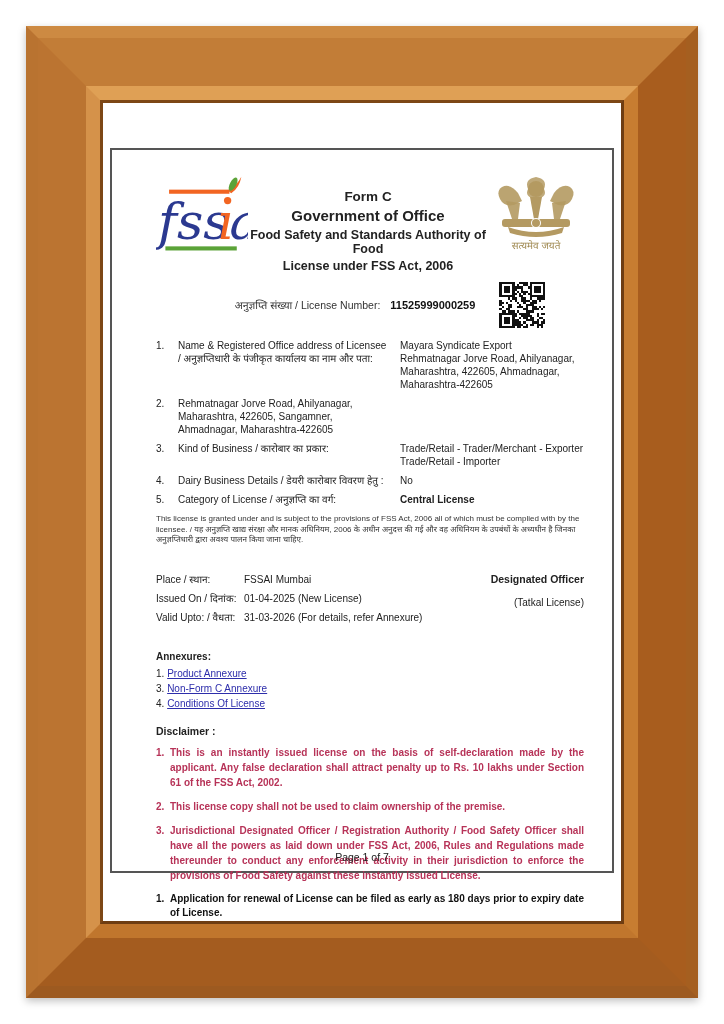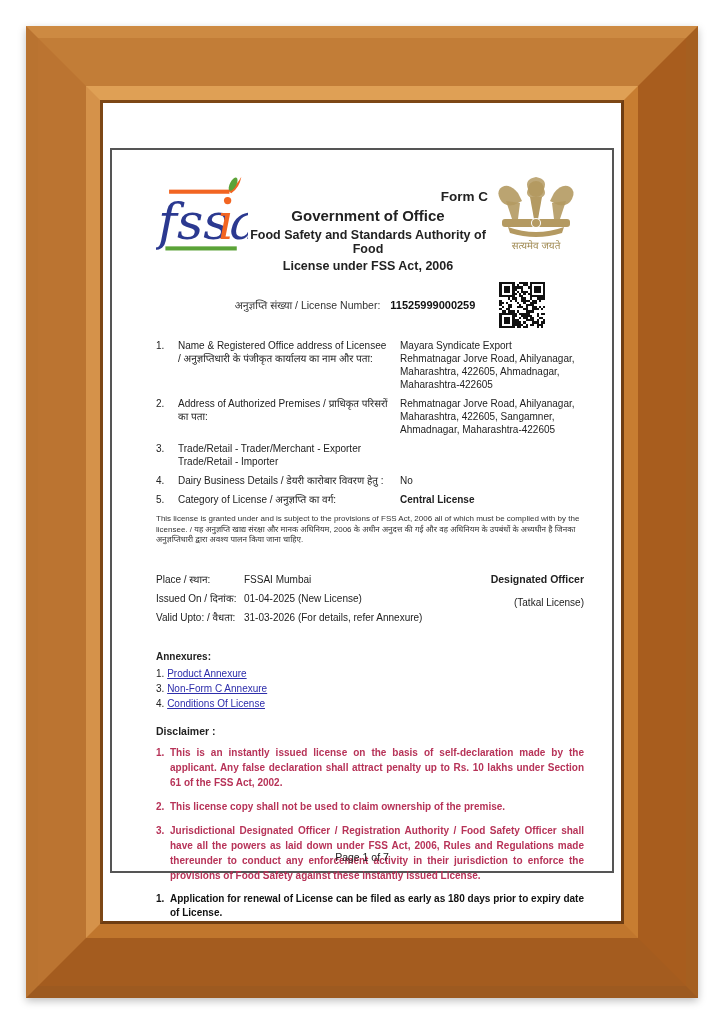--- a/index.html
+++ b/index.html
@@ -15,21 +15,21 @@
 
   
   .paper { width:100%; height:100%; background:#fff; padding:45px 7px 48px 7px; }
   .doc { position:relative; width:100%; height:100%; border:2px solid #555; background:#fff; padding:25px 28px 0 44px;
          color:#222; }
 
   
   .hdr { display:flex; align-items:flex-start; }
   .logo { width:92px; height:86px; flex:0 0 auto; }
   .hdr-center { flex:1 1 auto; text-align:center; padding-top:14px; }
-  .hdr-center .l1 { font-size:13.5px; font-weight:bold;text-align:right; }
+  .hdr-center .l1 { font-size:13.5px; font-weight:bold; }
   .hdr-center .l2 { font-size:15px; font-weight:bold; margin-top:3px; }
   .hdr-center .l3 { font-size:12.5px; font-weight:bold; margin-top:4px; }
   .hdr-center .l4 { font-size:12.5px; font-weight:bold; margin-top:3px; }
   .emblem { width:96px; flex:0 0 auto; text-align:center; }
 
   
   .licrow { display:flex; align-items:center; justify-content:center; margin:6px 0 8px 40px; gap:10px; height:52px; }
   .licrow .lbl { font-size:10.5px; color:#333; }
   .licrow .num { font-size:11px; font-weight:bold; color:#111; }
   .qr { display:grid; grid-template-columns:repeat(21,2.2px); grid-auto-rows:2.2px; margin-left:14px; }
@@ -575,27 +575,27 @@
                 <div class="item">
                   <span class="no">1.</span>
                   <span class="lbl">Name &amp; Registered Office address of Licensee / अनुज्ञप्तिधारी के पंजीकृत कार्यालय का नाम और पता:</span>
                   <span class="val">Mayara Syndicate Export
 Rehmatnagar Jorve Road, Ahilyanagar,
 Maharashtra, 422605, Ahmadnagar,
 Maharashtra-422605</span>
                 </div>
                 <div class="item">
                   <span class="no">2.</span>
-                  <span class="lbl">Address of Authorized Premises / प्राधिकृत परिसरों का पता:</span>
                   <span class="val">Rehmatnagar Jorve Road, Ahilyanagar,
 Maharashtra, 422605, Sangamner,
 Ahmadnagar, Maharashtra-422605</span>
                 </div>
                 <div class="item">
                   <span class="no">3.</span>
+                  <span class="lbl">Kind of Business / कारोबार का प्रकार:</span>
                   <span class="val">Trade/Retail - Trader/Merchant - Exporter
 Trade/Retail - Importer</span>
                 </div>
                 <div class="item">
                   <span class="no">4.</span>
                   <span class="lbl">Dairy Business Details / डेयरी कारोबार विवरण हेतु :</span>
                   <span class="val">No</span>
                 </div>
                 <div class="item">
                   <span class="no">5.</span>

